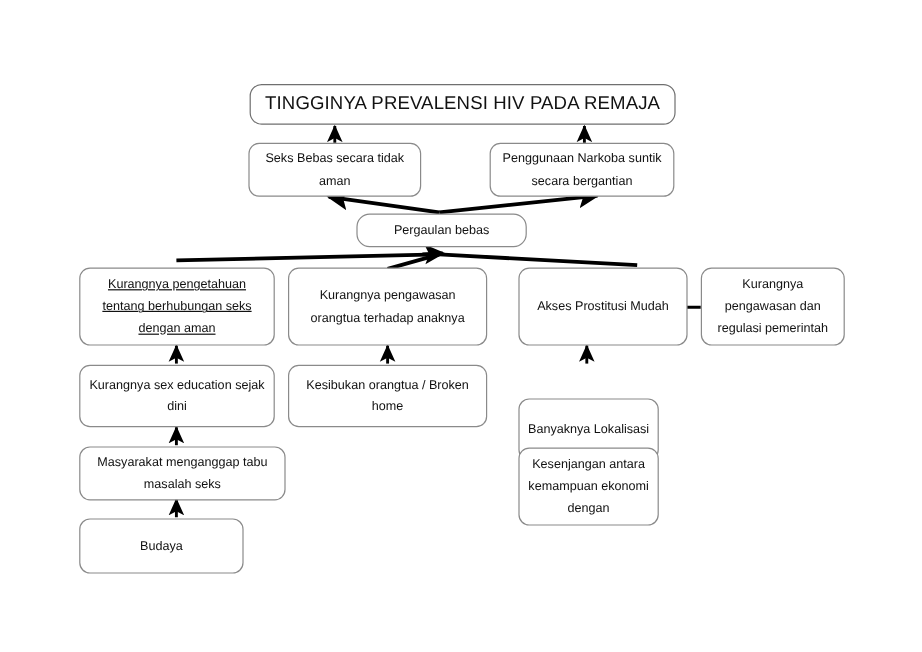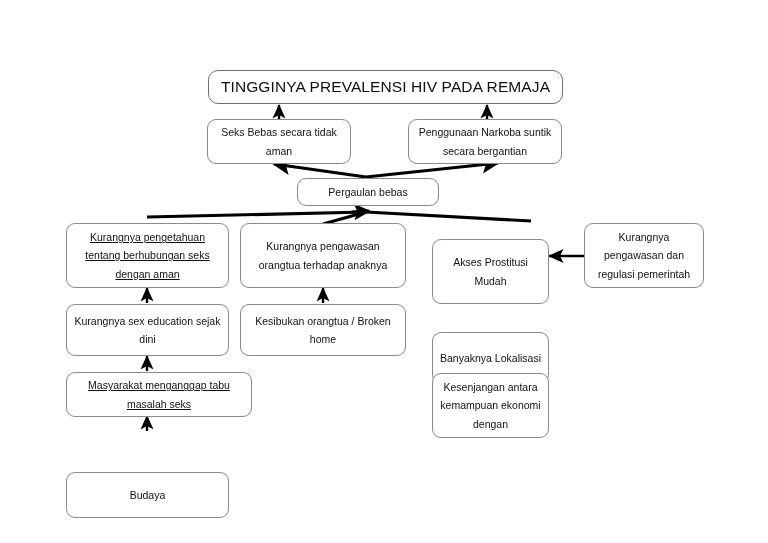--- a/index.html
+++ b/index.html
@@ -135,57 +135,57 @@
   </div>
 
   <div class="node" style="left:207px; top:119px; width:144px; height:45px;">
     <span class="label">Seks Bebas secara tidak aman</span>
   </div>
 
   <div class="node" style="left:408px; top:119px; width:154px; height:45px;">
     <span class="label">Penggunaan Narkoba suntik secara bergantian</span>
   </div>
 
-  <div class="node" style="left:297px; top:178px; width:142px; height:28px;">
+  <div class="node" style="left:297px; top:178px; width:142px; height:28px;border-radius:11px;">
     <span class="label">Pergaulan bebas</span>
   </div>
 
   <div class="node" style="left:66px; top:223px; width:163px; height:65px;text-decoration:underline;">
     <span class="label">Kurangnya pengetahuan tentang berhubungan seks dengan aman</span>
   </div>
 
   <div class="node" style="left:240px; top:223px; width:166px; height:65px;">
     <span class="label">Kurangnya pengawasan orangtua terhadap anaknya</span>
   </div>
 
-  <div class="node" style="left:432px; top:223px; width:117px; height:65px;margin-top:16px;">
+  <div class="node" style="left:432px; top:223px; width:141px; height:65px;">
     <span class="label">Akses Prostitusi Mudah</span>
   </div>
 
   <div class="node" style="left:584px; top:223px; width:120px; height:65px;">
     <span class="label">Kurangnya pengawasan dan regulasi pemerintah</span>
   </div>
 
   <div class="node" style="left:66px; top:304px; width:163px; height:52px;">
     <span class="label">Kurangnya sex education sejak dini</span>
   </div>
 
   <div class="node" style="left:240px; top:304px; width:166px; height:52px;">
     <span class="label">Kesibukan orangtua / Broken home</span>
   </div>
 
   <div class="node" style="left:432px; top:304px; width:117px; height:52px;margin-top:28px;">
     <span class="label">Banyaknya Lokalisasi</span>
   </div>
 
-  <div class="node" style="left:66px; top:372px; width:186px; height:45px;text-decoration:underline;">
+  <div class="node" style="left:66px; top:372px; width:172px; height:45px;">
     <span class="label">Masyarakat menganggap tabu masalah seks</span>
   </div>
 
-  <div class="node" style="left:66px; top:432px; width:163px; height:46px;margin-top:40px;">
+  <div class="node" style="left:66px; top:432px; width:137px; height:46px;">
     <span class="label">Budaya</span>
   </div>
 
   <div class="node" style="left:432px; top:373px; width:117px; height:65px;">
     <span class="label">Kesenjangan antara kemampuan ekonomi dengan</span>
   </div>
 
 </div>
 
 </body></html>

